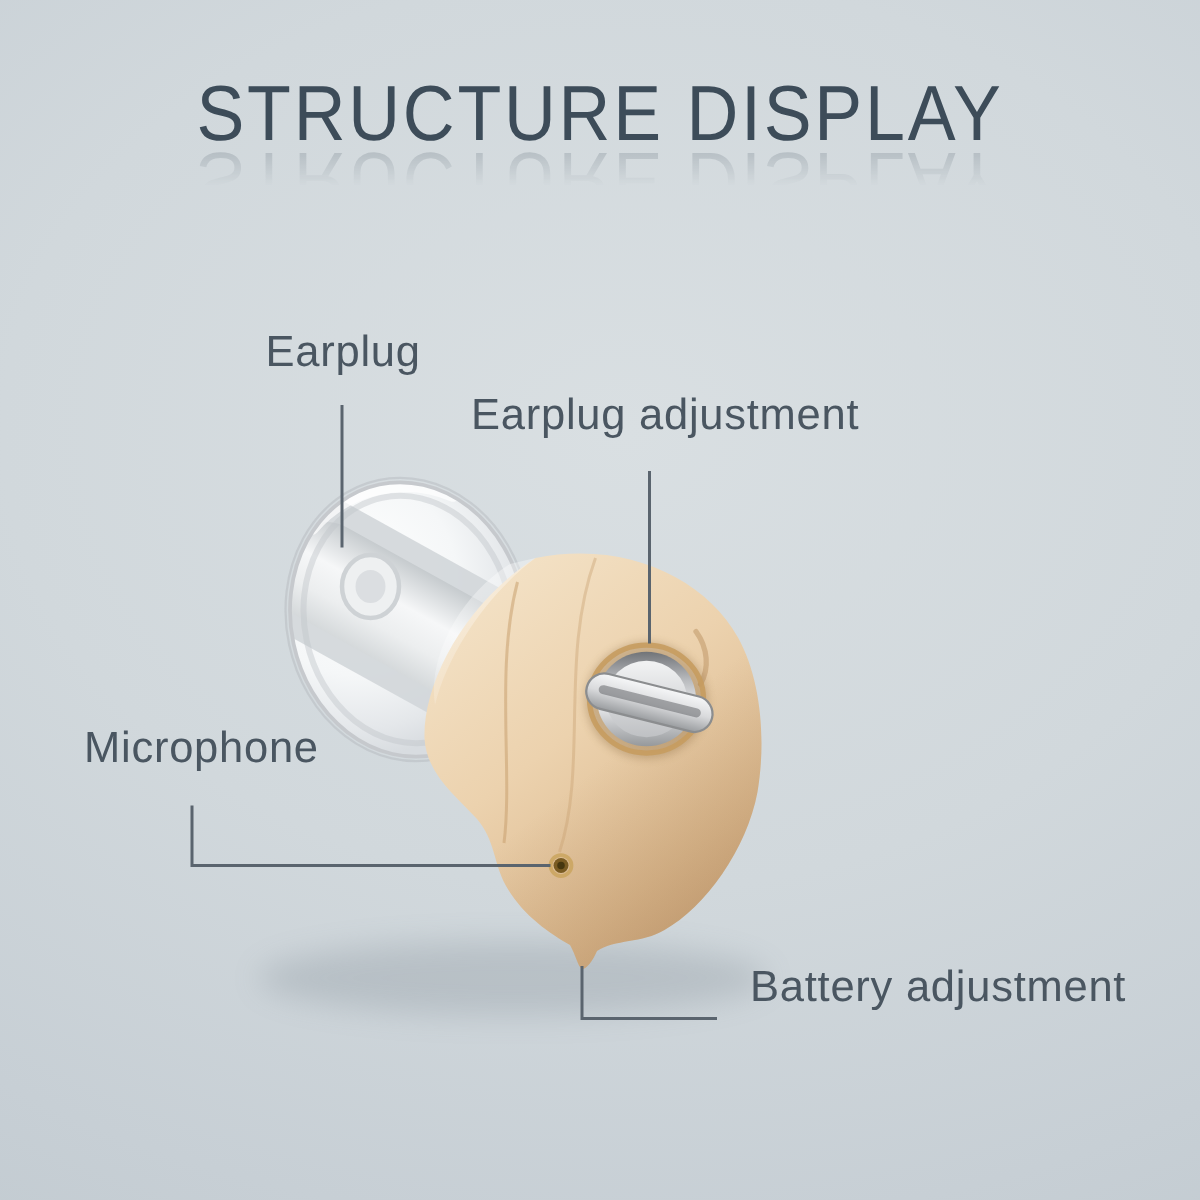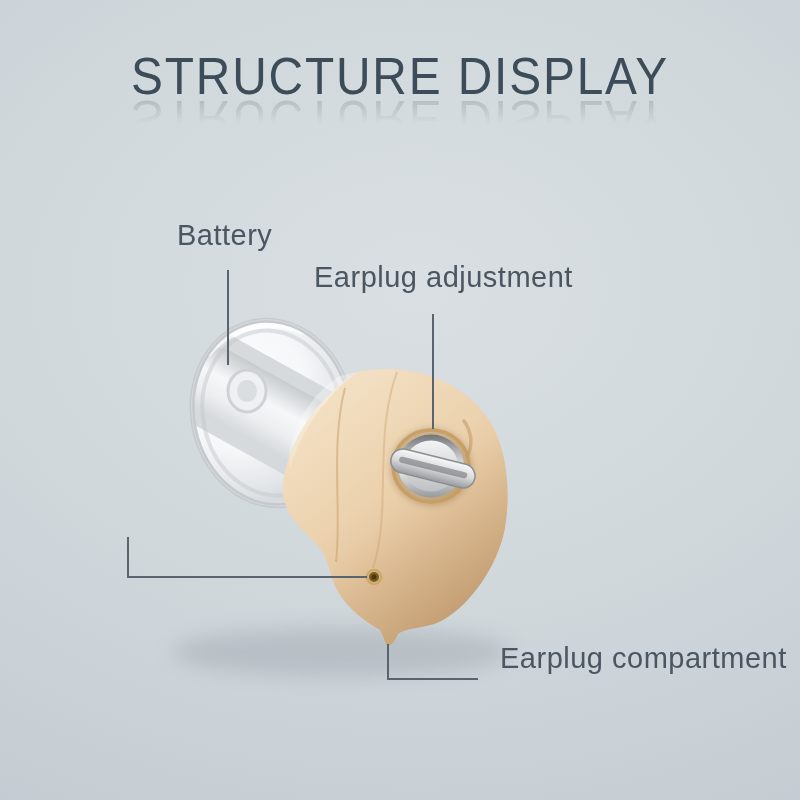--- a/index.html
+++ b/index.html
@@ -191,19 +191,20 @@
     </g>
 
     <g stroke="#5a646e" stroke-width="2" fill="none">
       <line x1="228" y1="270" x2="228" y2="365"></line>
       <line x1="433" y1="314" x2="433" y2="429"></line>
       <polyline points="128,537 128,577 367,577"></polyline>
       <polyline points="388,644 388,679 478,679"></polyline>
     </g>
   </svg>
 
-  <div class="callout-label label-earplug">Battery</div>
+  <div class="callout-label label-earplug">Earplug</div>
   <div class="callout-label label-volume">Earplug adjustment</div>
+  <div class="callout-label label-microphone">Microphone</div>
   <div class="callout-label label-battery">
-    <div>Earplug compartment</div>
+    <div>Battery adjustment</div>
   </div>
 
 </div>
 
 </body></html>

